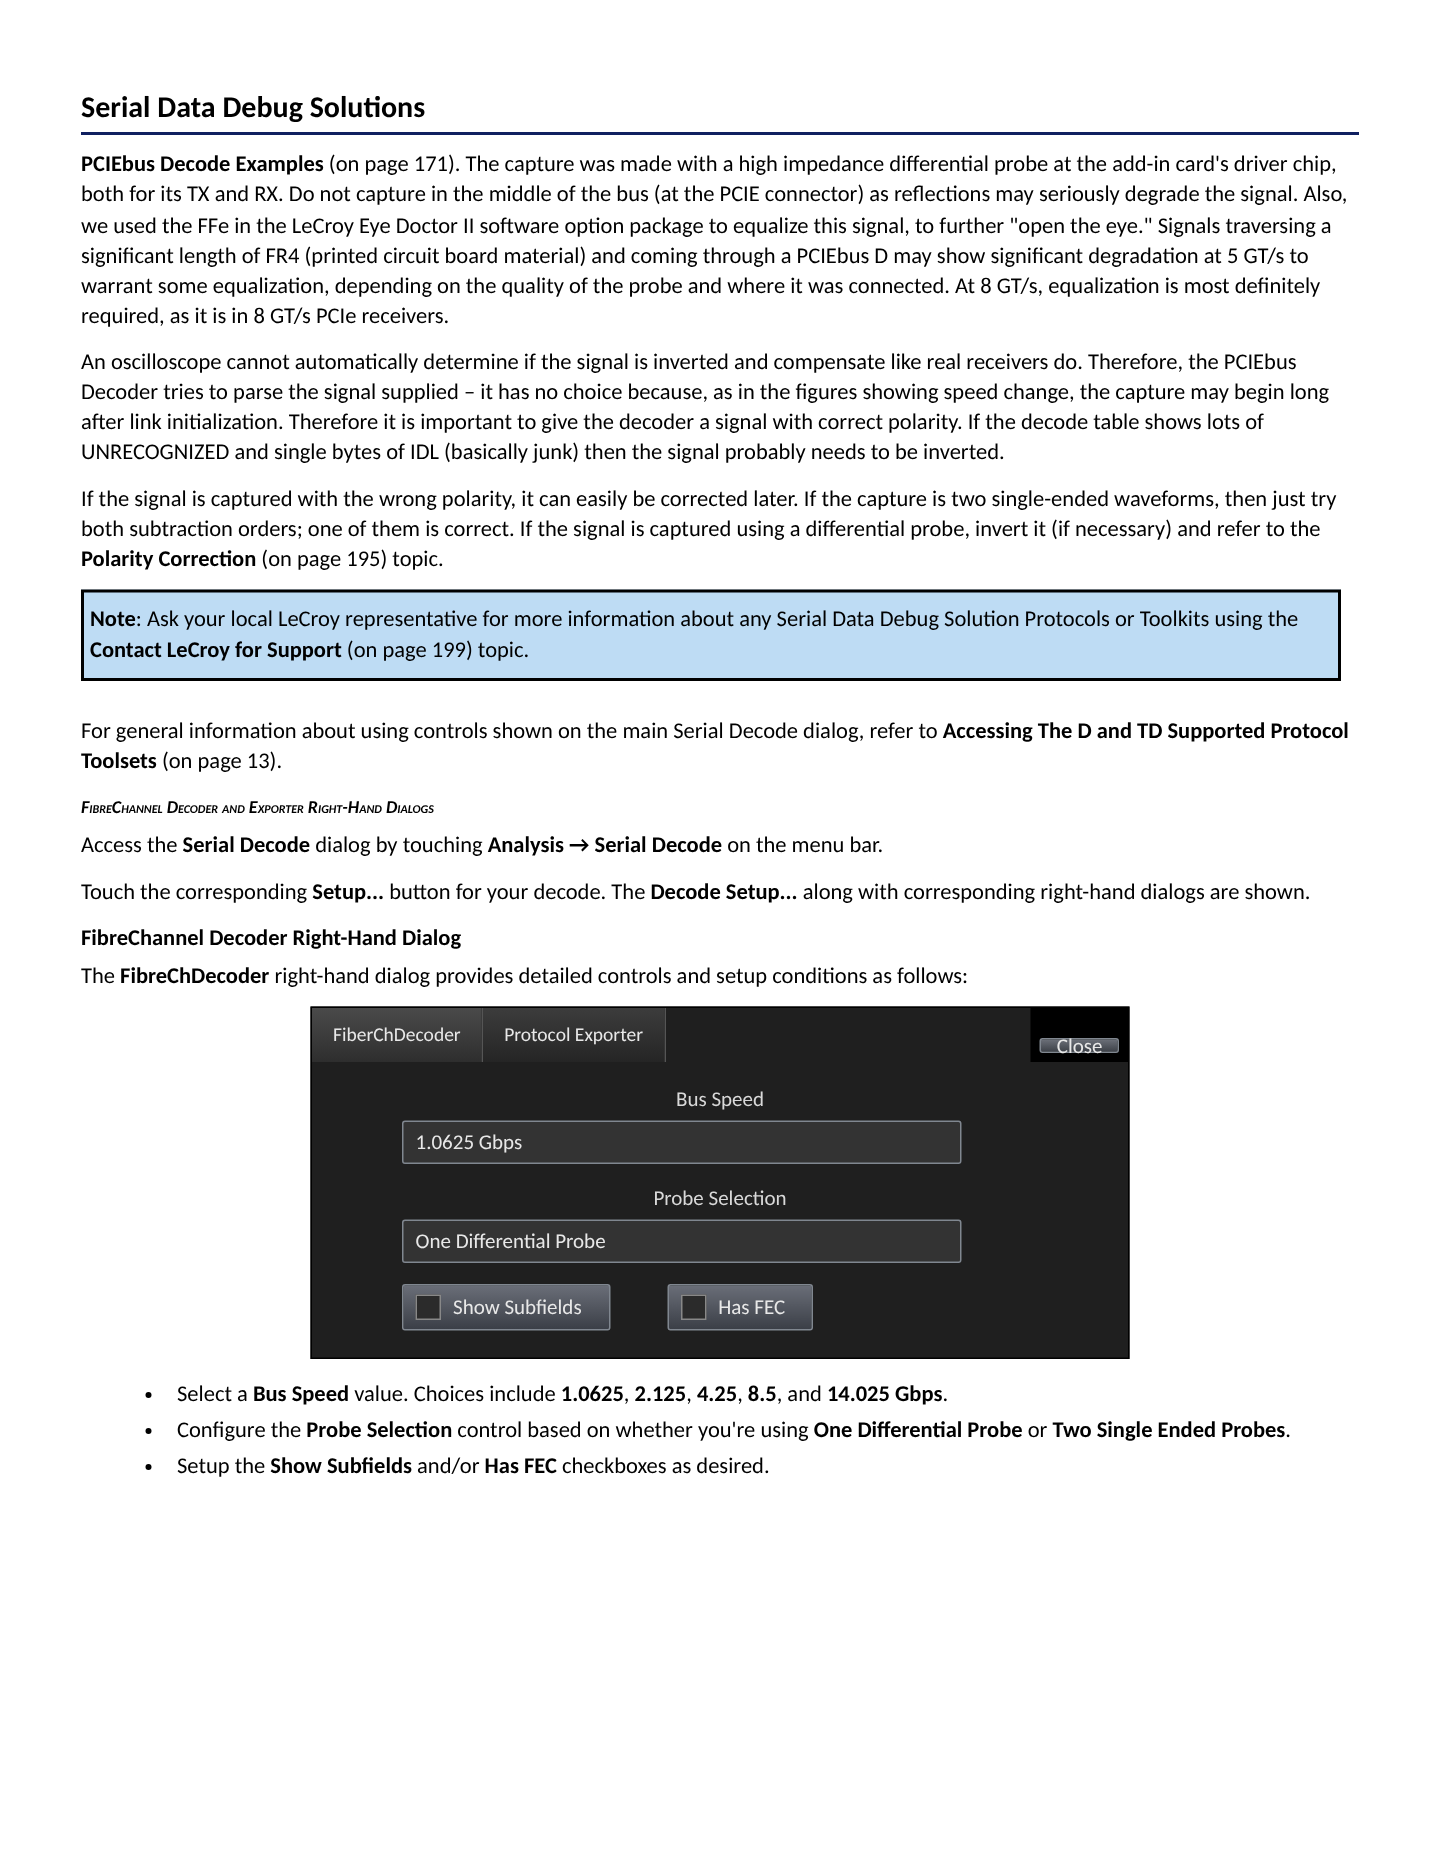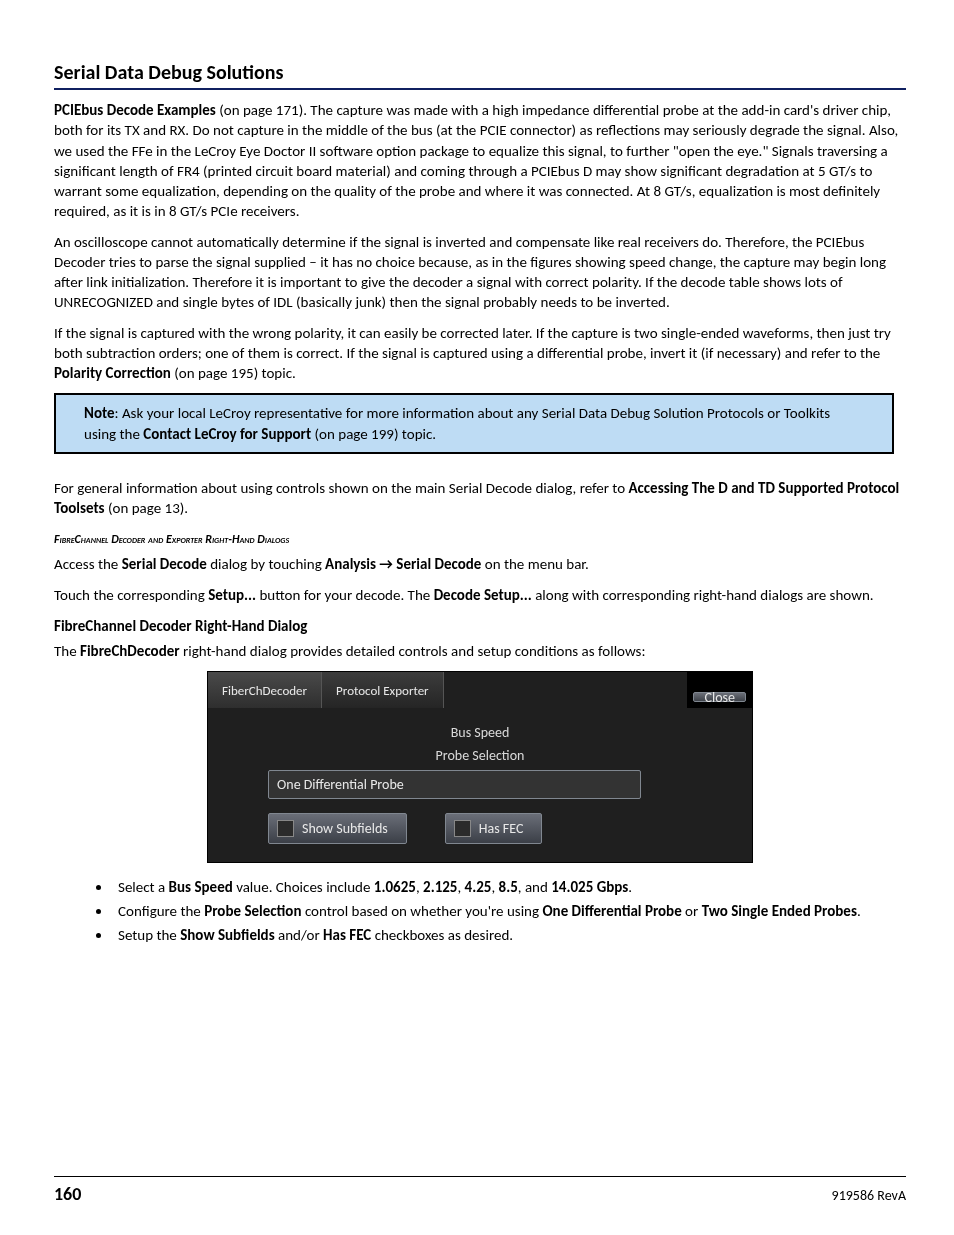--- a/index.html
+++ b/index.html
@@ -22,21 +22,21 @@
     font-weight: bold;
     border-bottom: 2px solid #102060;
     padding-bottom: 4px;
     margin-bottom: 10px;
   }
   p { margin: 0 0 10px 0; line-height: 1.35; }
   .bold { font-weight: bold; }
   .note-box {
     border: 2px solid #000;
     background: #bedcf4;
-    padding: 8px 28px;
+    padding: 8px 4px;
     margin: 10px 12px 24px 0;
     line-height: 1.35;
   }
   .sect-smallcap {
     font-variant: small-caps;
     font-weight: bold;
     font-style: italic;
     font-size: 12px;
     margin: 14px 0 8px 0;
   }
@@ -166,20 +166,21 @@
 
   <div class="dialog">
     <div class="dlg-tabs">
       <div class="dlg-tab active">FiberChDecoder</div>
       <div class="dlg-tab">Protocol Exporter</div>
       <div class="dlg-tabs-spacer"></div>
       <div class="dlg-close">Close</div>
     </div>
     <div class="dlg-body">
       <div class="dlg-label">Bus Speed</div>
+      <div class="dlg-select">1.0625 Gbps</div>
       <div class="dlg-label">Probe Selection</div>
       <div class="dlg-select">One Differential Probe</div>
       <div class="dlg-row">
         <div class="dlg-check">
           <span class="box"></span>
           <span>Show Subfields</span>
         </div>
         <div class="dlg-check">
           <span class="box"></span>
           <span>Has FEC</span>
@@ -187,17 +188,13 @@
       </div>
     </div>
   </div>
 
   <ul class="bullets">
     <li><span>Select a </span><span class="bold">Bus Speed</span><span> value. Choices include </span><span class="bold">1.0625</span><span>, </span><span class="bold">2.125</span><span>, </span><span class="bold">4.25</span><span>, </span><span class="bold">8.5</span><span>, and </span><span class="bold">14.025 Gbps</span><span>.</span></li>
     <li><span>Configure the </span><span class="bold">Probe Selection</span><span> control based on whether you're using </span><span class="bold">One Differential Probe</span><span> or </span><span class="bold">Two Single Ended Probes</span><span>.</span></li>
     <li><span>Setup the </span><span class="bold">Show Subfields</span><span> and/or </span><span class="bold">Has FEC</span><span> checkboxes as desired.</span></li>
   </ul>
 
-  <div class="footer">
-    <span class="pg">160</span>
-    <span class="rev">919586 RevA</span>
-  </div>
 </div>
 
 </body></html>

